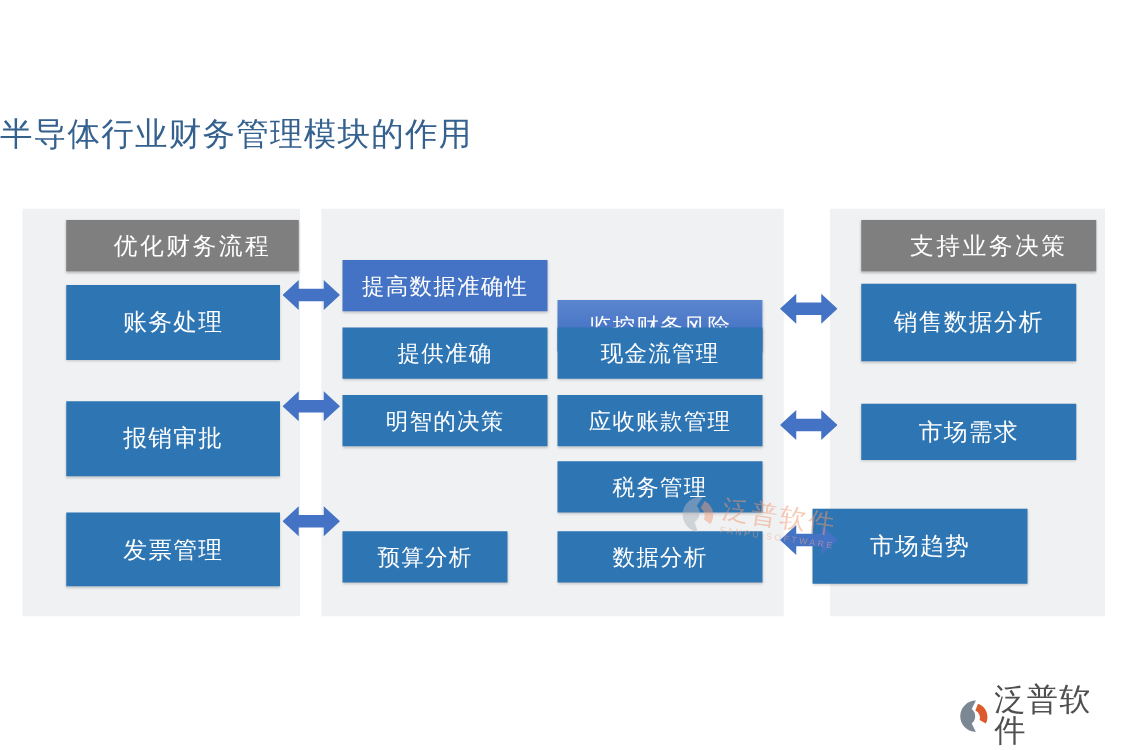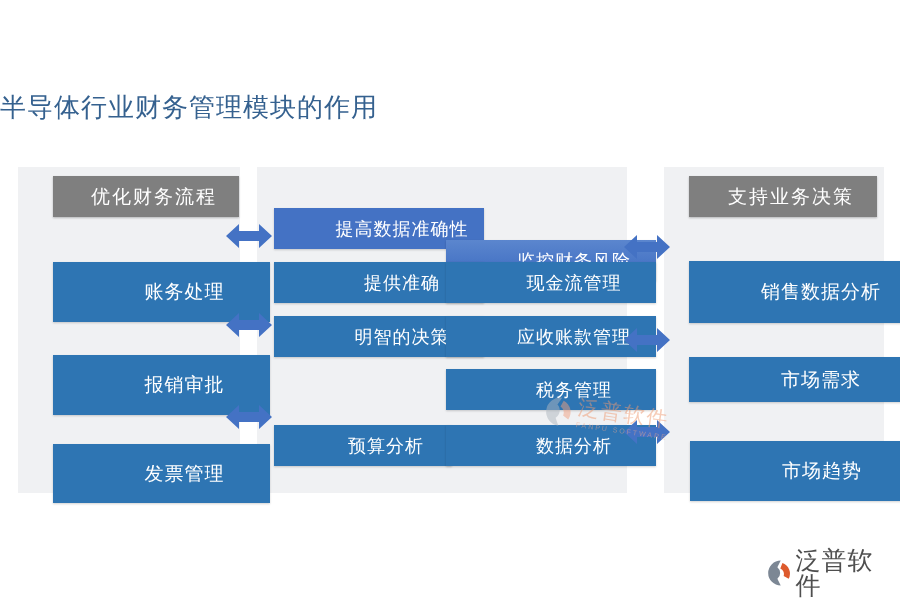--- a/index.html
+++ b/index.html
@@ -21,23 +21,22 @@
     display:flex;align-items:center;justify-content:center;
     font-size:19px;letter-spacing:2px;
     box-shadow:0 1px 2px rgba(0,0,0,.25);
     padding-left:16px;
   }
   .box{
     position:absolute;background:#2E75B3;color:#fff;
     display:flex;align-items:center;justify-content:center;
     font-size:18px;letter-spacing:1px;text-align:right;
     box-shadow:0 1px 2px rgba(0,0,0,.18);
-    padding-left:46px;
   }
-  .box.lg{font-size:19px;margin-top:34px;}
+  .box.lg{font-size:19px;}
   .box.accent{background:#4472C4;}
   .box.accent2{background:linear-gradient(180deg,#5b86ce 0%,#4472C4 70%);margin-top:32px;}
   .arrow{position:absolute;width:46px;height:32px;}
   .watermark{
     position:absolute;left:541px;top:401px;display:flex;align-items:flex-start;
     gap:4px;opacity:.5;transform:rotate(8deg);pointer-events:none;
   }
   .watermark .wm-text{font-size:21px;color:#EE9A72;letter-spacing:2px;line-height:1;}
   .watermark .wm-sub{font-size:7px;color:#F0A88C;letter-spacing:2px;margin-top:3px;
     font-family:"Liberation Sans",sans-serif;}
@@ -71,21 +70,21 @@
   <div class="box" style="left:446px;top:316px;width:164px;height:41px">应收账款管理</div>
 
   <div class="box" style="left:446px;top:369px;width:164px;height:41px">税务管理</div>
 
   <div class="box" style="left:274px;top:425px;width:132px;height:41px">预算分析</div>
   <div class="box" style="left:446px;top:425px;width:164px;height:41px">数据分析</div>
 
   <div class="hdr" style="left:689px;top:176px;width:172px;height:41px">支持业务决策</div>
   <div class="box lg" style="left:689px;top:227px;width:172px;height:62px">销售数据分析</div>
   <div class="box lg" style="left:689px;top:323px;width:172px;height:45px">市场需求</div>
-  <div class="box lg" style="left:690px;top:407px;width:172px;height:60px">市场趋势</div>
+  <div class="box lg" style="left:650px;top:407px;width:172px;height:60px">市场趋势</div>
 
   <svg class="arrow" style="left:226px;top:220px" viewBox="0 0 46 32">
     <polygon points="0,16 13,4 13,11 33,11 33,4 46,16 33,28 33,21 13,21 13,28" fill="#4472C4"></polygon>
   </svg>
   <svg class="arrow" style="left:226px;top:309px" viewBox="0 0 46 32">
     <polygon points="0,16 13,4 13,11 33,11 33,4 46,16 33,28 33,21 13,21 13,28" fill="#4472C4"></polygon>
   </svg>
   <svg class="arrow" style="left:226px;top:401px" viewBox="0 0 46 32">
     <polygon points="0,16 13,4 13,11 33,11 33,4 46,16 33,28 33,21 13,21 13,28" fill="#4472C4"></polygon>
   </svg>

